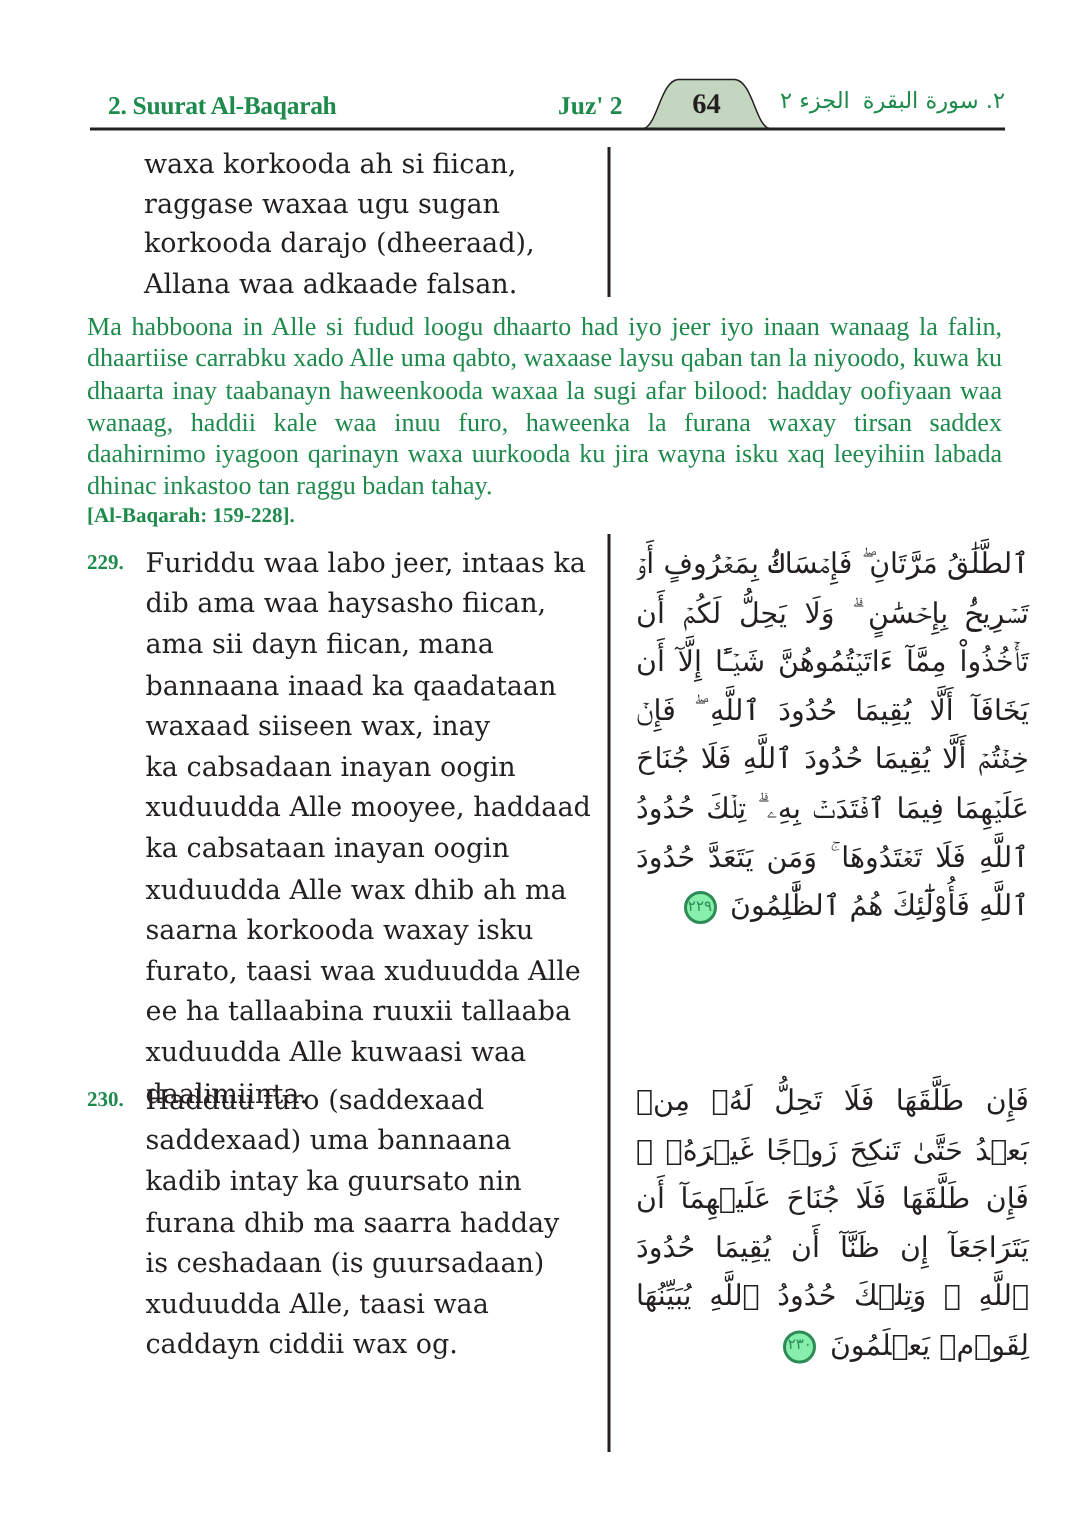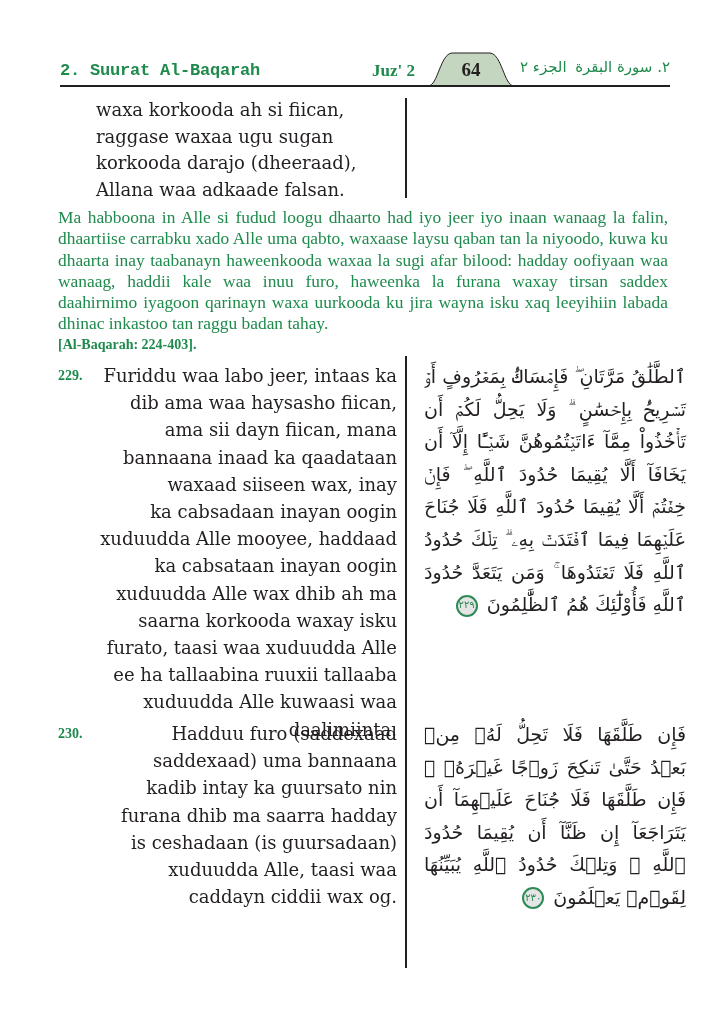--- a/index.html
+++ b/index.html
@@ -2,42 +2,42 @@
 <html><head>
 <meta charset="utf-8">
 <style>
   * { box-sizing: border-box; margin: 0; padding: 0; }
   html, body { width: 716px; height: 1024px; background: #ffffff; overflow: hidden; }
   body { position: relative; font-family: "DejaVu Serif", "Liberation Serif", serif; color: #231f20; }
 
   
   .header { position: absolute; left: 60px; top: 50px; width: 610px; height: 36px; }
   .header-rule { position: absolute; left: 0; right: 0; top: 35px; height: 1.5px; background: #231f20; }
-  .hdr-surah-en { position: absolute; left: 0; top: 11px; font-family: Liberation Mono, monospace; font-weight: bold; font-size: 17px; color: #1e8a4c; letter-spacing: -0.2px; }
+  .hdr-surah-en { position: absolute; left: 12px; top: 11px; font-family: Liberation Serif, serif; font-weight: bold; font-size: 17px; color: #1e8a4c; letter-spacing: -0.2px; }
   .hdr-juz-en { position: absolute; left: 312px; top: 11px; font-family: Liberation Serif, serif; font-weight: bold; font-size: 17px; color: #1e8a4c; }
   .hdr-tab { position: absolute; left: 368px; top: 0; width: 86px; height: 36px; }
   .hdr-tab svg { position: absolute; left: 0; top: 0; }
   .hdr-page { position: absolute; left: 0; width: 86px; top: 9px; text-align: center; font-family: "Liberation Serif", serif; font-weight: bold; font-size: 19px; color: #231f20; }
   .hdr-juz-ar { position: absolute; left: 460px; top: 8px; font-family: "DejaVu Sans", sans-serif; font-size: 15px; color: #1e8a4c; direction: rtl; }
   .hdr-surah-ar { position: absolute; right: 0; top: 8px; font-family: "DejaVu Sans", sans-serif; font-size: 15px; color: #1e8a4c; direction: rtl; }
 
   
   .cont { position: absolute; left: 96px; top: 97px; width: 300px; font-size: 18px; line-height: 26.5px; }
   .vdiv { position: absolute; left: 405px; width: 1.5px; background: #231f20; }
 
   
   .commentary { position: absolute; left: 58px; top: 207px; width: 610px; font-family: "Liberation Serif", serif; font-size: 17.4px; line-height: 21.3px; color: #1e8a4c; text-align: justify; }
   .commentary .ref { display: block; font-weight: bold; font-size: 14px; line-height: 20px; }
 
   
   .verse { position: absolute; left: 58px; width: 340px; }
   .verse-num { position: absolute; left: 0; top: 6px; font-family: "Liberation Serif", serif; font-weight: bold; font-size: 14px; color: #1e8a4c; }
-  .verse-text { position: absolute; left: 39px; top: 0; width: 300px; font-size: 18px; line-height: 27.2px; text-align: right; }
+  .verse-text { position: absolute; left: 39px; top: 0; width: 300px; font-size: 18px; line-height: 27.2px; }
   .arabic { position: absolute; left: 424px; width: 262px; direction: rtl; text-align: justify; text-align-last: right; font-family: "DejaVu Sans", sans-serif; font-size: 19px; line-height: 32.6px; color: #231f20; }
-  .ayah-marker { display: inline-flex; align-items: center; justify-content: center; width: 22px; height: 22px; border: 2px solid #2e8b57; border-radius: 50%; font-size: 10px; color: #2e8b57; font-family: "DejaVu Sans", sans-serif; vertical-align: middle; margin: 0 3px; direction: rtl; background: #e5e5e5; }
+  .ayah-marker { display: inline-flex; align-items: center; justify-content: center; width: 22px; height: 22px; border: 2px solid #2e8b57; border-radius: 50%; font-size: 10px; color: #2e8b57; font-family: "DejaVu Sans", sans-serif; vertical-align: middle; margin: 0 3px; direction: rtl; background: #86efac; }
 </style>
 </head>
 <body>
 
 <div class="header">
   <span class="hdr-surah-en">2. Suurat Al-Baqarah</span>
   <span class="hdr-juz-en">Juz' 2</span>
   <div class="hdr-tab">
     <svg width="86" height="37" viewBox="0 0 86 37">
       <path d="M0 36 C 10 36, 12 4, 24 3 L 62 3 C 74 4, 76 36, 86 36 Z" fill="#c4d6c0" stroke="#231f20" stroke-width="1"></path>
@@ -52,21 +52,21 @@
 <div class="cont">
   <div>waxa korkooda ah si fiican,</div>
   <div>raggase waxaa ugu sugan</div>
   <div>korkooda darajo (dheeraad),</div>
   <div>Allana waa adkaade falsan.</div>
 </div>
 <div class="vdiv" style="top:98px;height:100px;"></div>
 
 <div class="commentary">
   <span>Ma habboona in Alle si fudud loogu dhaarto had iyo jeer iyo inaan wanaag la falin, dhaartiise carrabku xado Alle uma qabto, waxaase laysu qaban tan la niyoodo, kuwa ku dhaarta inay taabanayn haweenkooda waxaa la sugi afar bilood: hadday oofiyaan waa wanaag, haddii kale waa inuu furo, haweenka la furana waxay tirsan saddex daahirnimo iyagoon qarinayn waxa uurkooda ku jira wayna isku xaq leeyihiin labada dhinac inkastoo tan raggu badan tahay.</span>
-  <span class="ref">[Al-Baqarah: 224-403].</span>
+  <span class="ref">[Al-Baqarah: 159-228].</span>
 </div>
 
 <div class="vdiv" style="top:356px;height:612px;"></div>
 
 <div class="verse" style="top:362px;">
   <span class="verse-num">229.</span>
   <div class="verse-text">
     <div>Furiddu waa labo jeer, intaas ka</div>
     <div>dib ama waa haysasho fiican,</div>
     <div>ama sii dayn fiican, mana</div>

